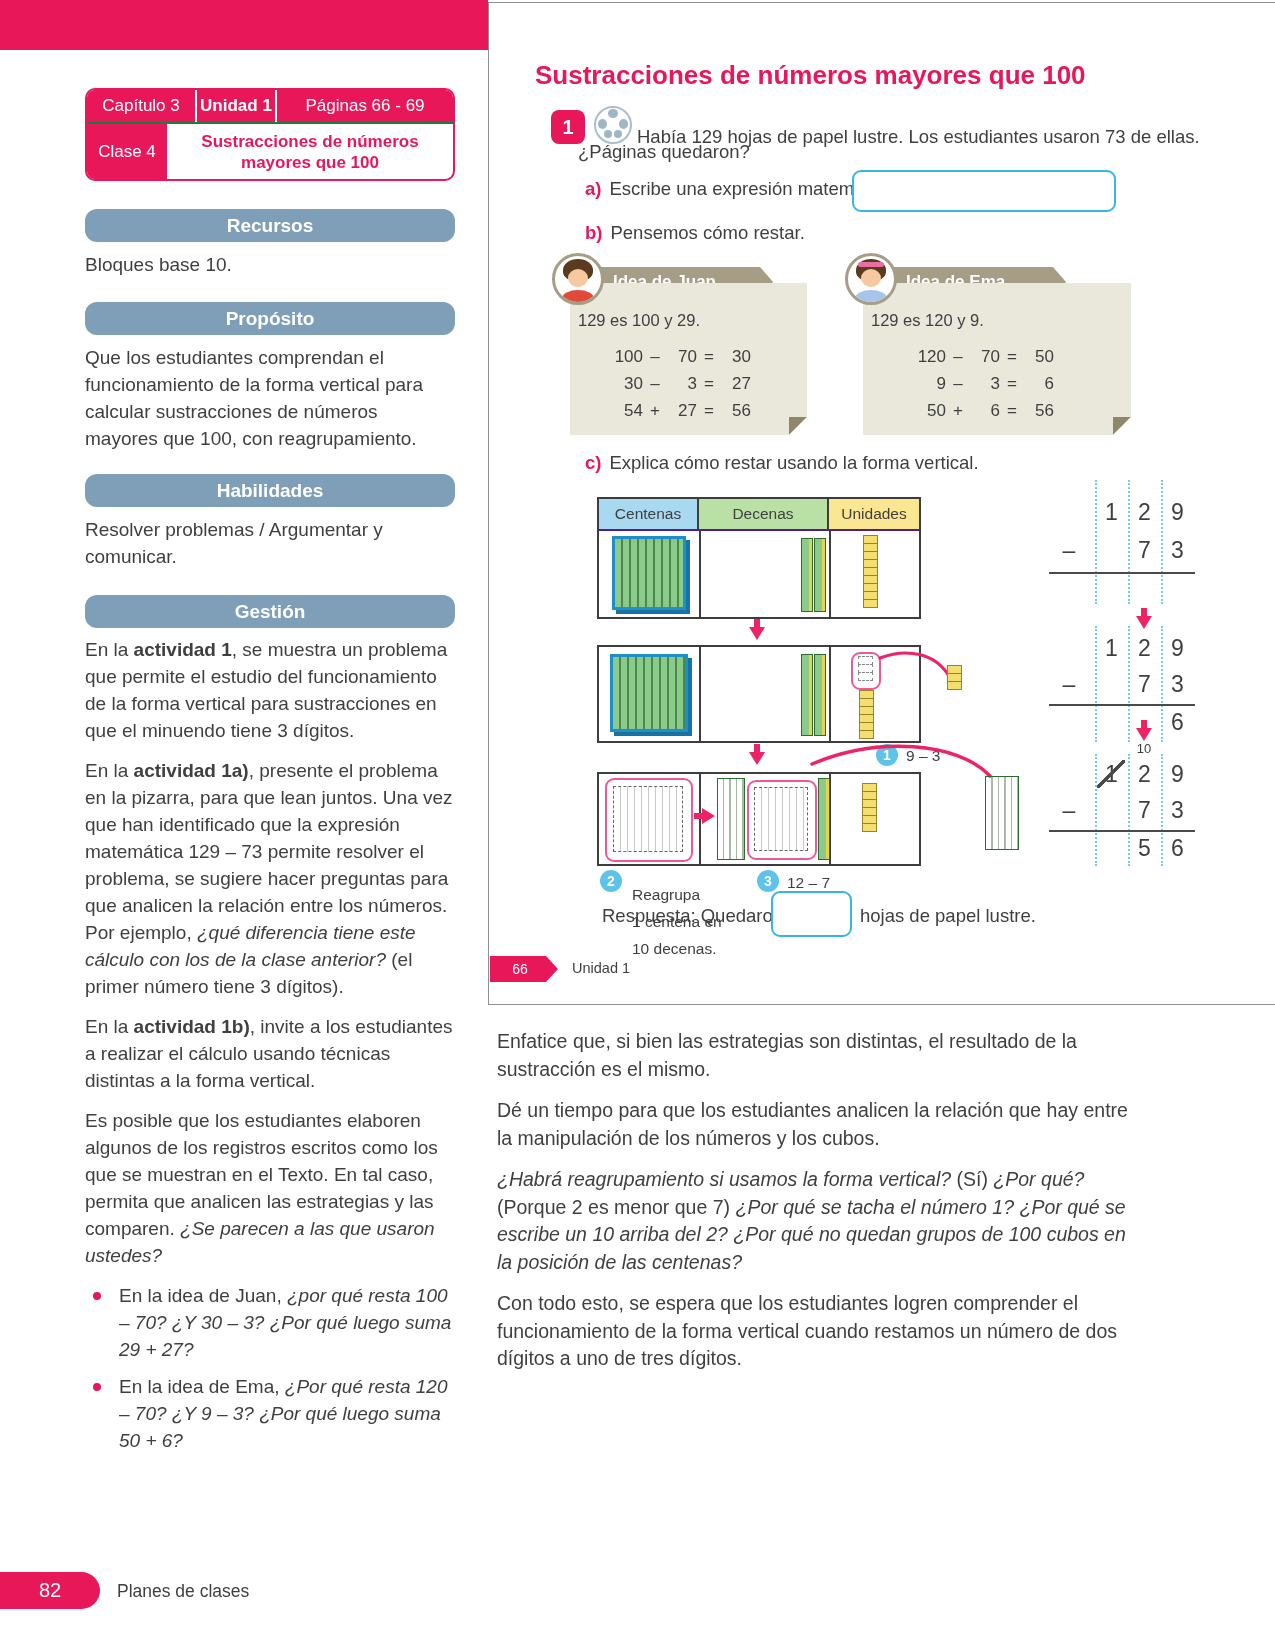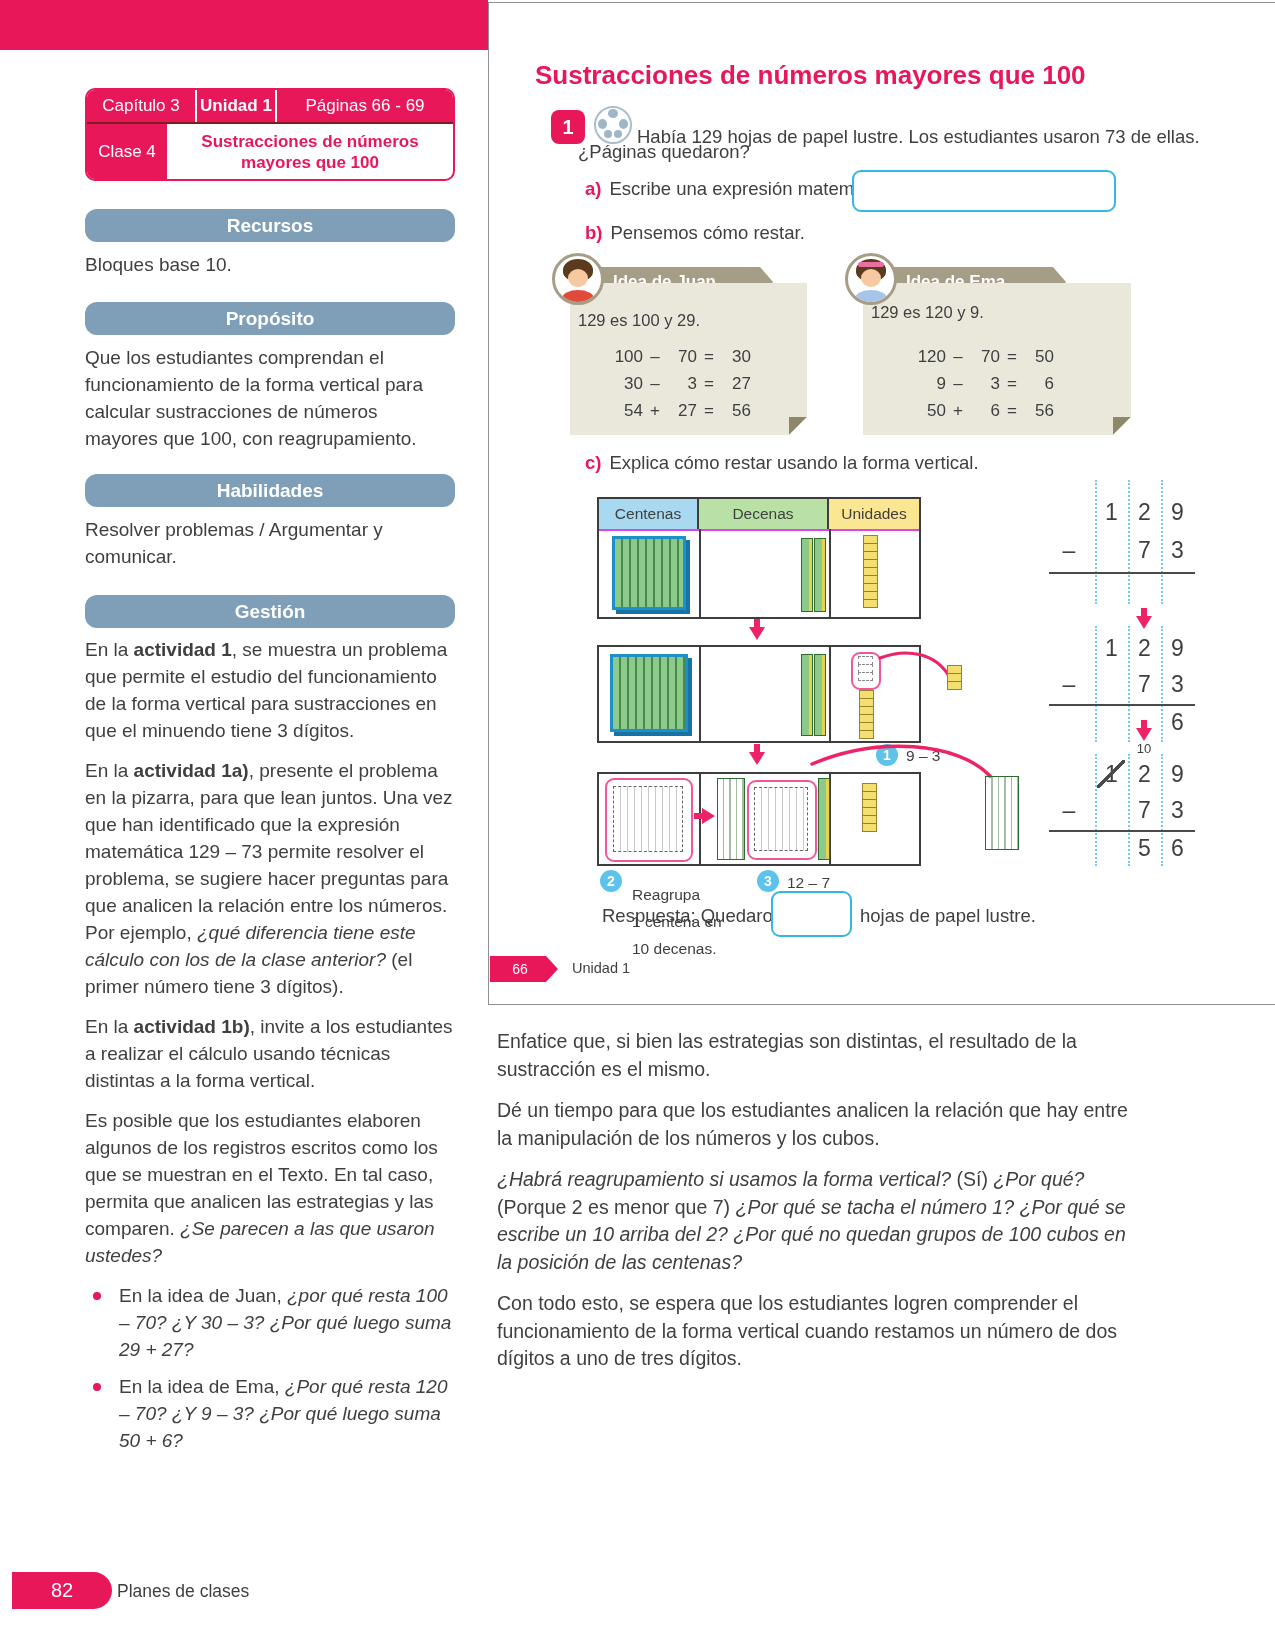--- a/index.html
+++ b/index.html
@@ -12,21 +12,21 @@
   
   .topband{left:0;top:0;width:488px;height:50px;background:#e8175a;}
   .pageframe{left:488px;top:2px;width:812px;height:1001px;border:1.5px solid #8f8f8f;background:#fff;}
 
   
   .leftcol{left:85px;top:88px;width:370px;}
   .infobox{border:2px solid #e8175a;border-radius:10px;overflow:hidden;}
   .inforow1{display:flex;height:32px;}
   .inforow1 .cell{background:#e8175a;color:#ffffff;font-size:17px;display:flex;align-items:center;justify-content:center;border-right:2px solid #fff;}
   .inforow1 .cell:last-child{border-right:none;}
-  .inforow2{display:flex;height:55px;border-top:2px solid #7f1d1d;}
+  .inforow2{display:flex;height:55px;border-top:2px solid #15803d;}
   .clasecell{background:#e8175a;color:#fff;font-size:17px;width:80px;display:flex;align-items:center;justify-content:center;}
   .lessontitle{flex:1;color:#e8175a;font-weight:bold;font-size:17px;line-height:21px;display:flex;align-items:center;justify-content:center;text-align:center;padding:0 10px;}
   .secbar{height:33px;background:#7f9eb8;border-radius:12px;color:#fff;font-weight:bold;font-size:19px;display:flex;align-items:center;justify-content:center;}
   .ltext{font-size:19px;line-height:27px;}
   .para{margin:0 0 13px 0;font-size:19px;line-height:27px;}
   .bullet{position:relative;padding-left:34px;margin:0 0 10px 0;font-size:19px;line-height:27px;}
   .bullet::before{content:'';position:absolute;left:8px;top:10px;width:8px;height:8px;border-radius:50%;background:#e8175a;}
 
   
   .booktitle{font-size:26px;font-weight:bold;color:#e8175a;}
@@ -49,21 +49,21 @@
   .intro{font-size:16.5px;}
   .eqrow{display:flex;font-size:17px;line-height:27px;}
   .eqrow .c1{width:48px;text-align:right;}
   .eqrow .op{width:24px;text-align:center;}
   .eqrow .c2{width:30px;text-align:right;}
   .eqrow .eq{width:24px;text-align:center;}
   .eqrow .c3{width:30px;text-align:right;}
 
   
   .pvbox{border:2px solid #3d3d3d;background:#fff;}
-  .pvhead{display:flex;height:30px;border-bottom:2px solid #d946ef;}
+  .pvhead{display:flex;height:30px;border-bottom:2px solid #4c1d95;}
   .pvhead div{font-size:15.5px;display:flex;align-items:center;justify-content:center;border-right:2px solid #3d3d3d;box-sizing:border-box;}
   .pvhead div:last-child{border-right:none;}
   .colline{position:absolute;top:0;bottom:0;width:2px;background:#3d3d3d;}
 
   
   .h100{background:#8bca8b;border:3px solid #1f8fc9;box-shadow:4px 4px 0 #1773a6;
         background-image:repeating-linear-gradient(90deg,transparent 0 6px,#49894b 6px 8px);}
   .h100dash{background:#fff;border:1.5px dashed #666;
         background-image:repeating-linear-gradient(90deg,transparent 0 6px,#c9c9c9 6px 7px);}
   .pinkwrap{border:2.5px solid #f2559a;border-radius:9px;background:#fff;}
@@ -100,21 +100,21 @@
 
   .badge66{background:#e8175a;color:#fff;font-size:14px;display:flex;align-items:center;justify-content:center;
            clip-path:polygon(0 0,calc(100% - 12px) 0,100% 50%,calc(100% - 12px) 100%,0 100%);padding-right:8px;}
   .groupicon{width:34px;height:34px;border-radius:50%;border:2px solid #a9becd;}
   .gdot{position:absolute;border-radius:50%;background:#9fb6c6;}
 
   .bottomcol{left:497px;top:1028px;width:644px;}
   .bpara{margin:0 0 14px 0;font-size:19.5px;line-height:27.5px;}
 
   .footpill{left:0;top:1572px;width:100px;height:37px;background:#e8175a;border-radius:0 19px 19px 0;
-            color:#fff;font-size:20px;display:flex;align-items:center;justify-content:center;margin-left:12px;}
+            color:#fff;font-size:20px;display:flex;align-items:center;justify-content:center;}
 </style>
 </head>
 <body>
 
 <div id="canvas">
 
   <div class="abs topband"></div>
   <div class="abs pageframe"></div>
 
   <div class="abs leftcol">
@@ -205,21 +205,21 @@
       <div class="hair"></div>
         <div class="face"></div>
         <div class="shirt" style="background:#e04a3a;"></div>
     </div>
   </div>
 
   <div class="abs" style="left:845px;top:253px;width:290px;height:182px;">
     <div class="abs banner" style="left:33px;top:14px;width:160px;height:30px;">Idea de Ema</div>
     <div class="abs ideabody cut" style="left:18px;top:30px;width:268px;height:152px;">
       <div class="flap"></div>
-      <div class="abs intro" style="left:8px;top:20px;">129 es 120 y 9.</div>
+      <div class="abs intro" style="left:8px;top:28px;">129 es 120 y 9.</div>
       <div class="abs" style="left:35px;top:60px;">
         <div class="eqrow">
             <span class="c1">120</span>
             <span class="op">–</span>
             <span class="c2">70</span>
             <span class="eq">=</span>
             <span class="c3">50</span>
           </div>
         <div class="eqrow">
             <span class="c1">9</span>

